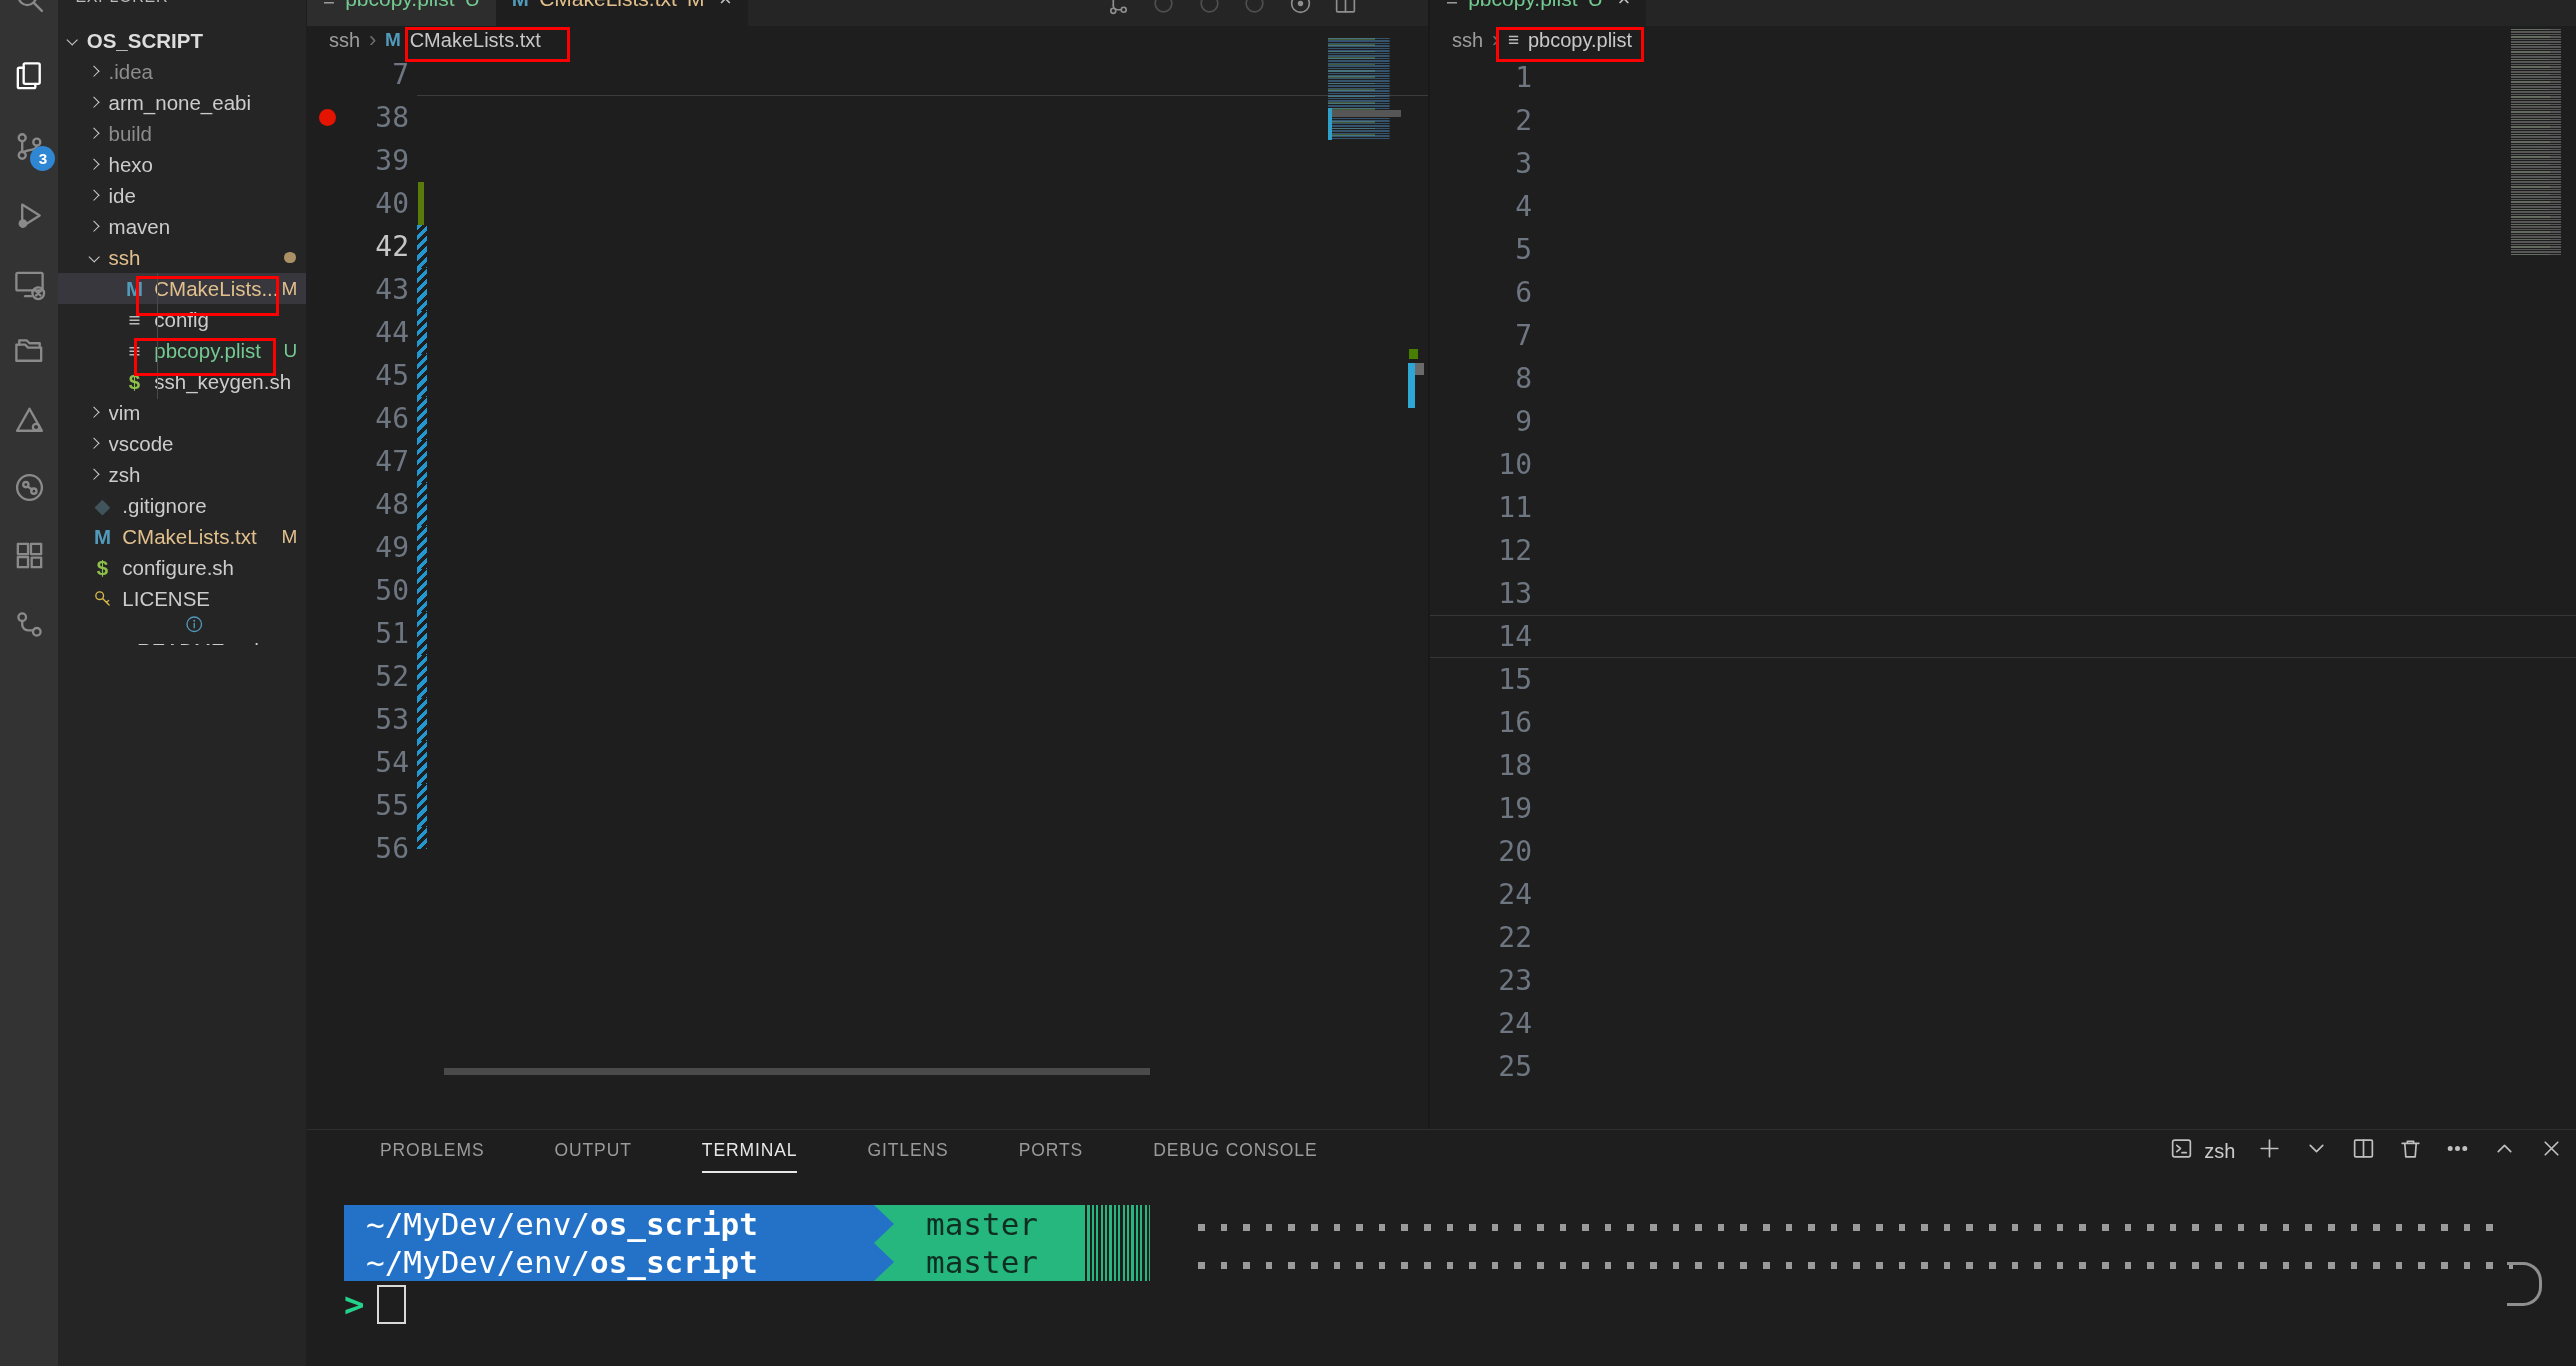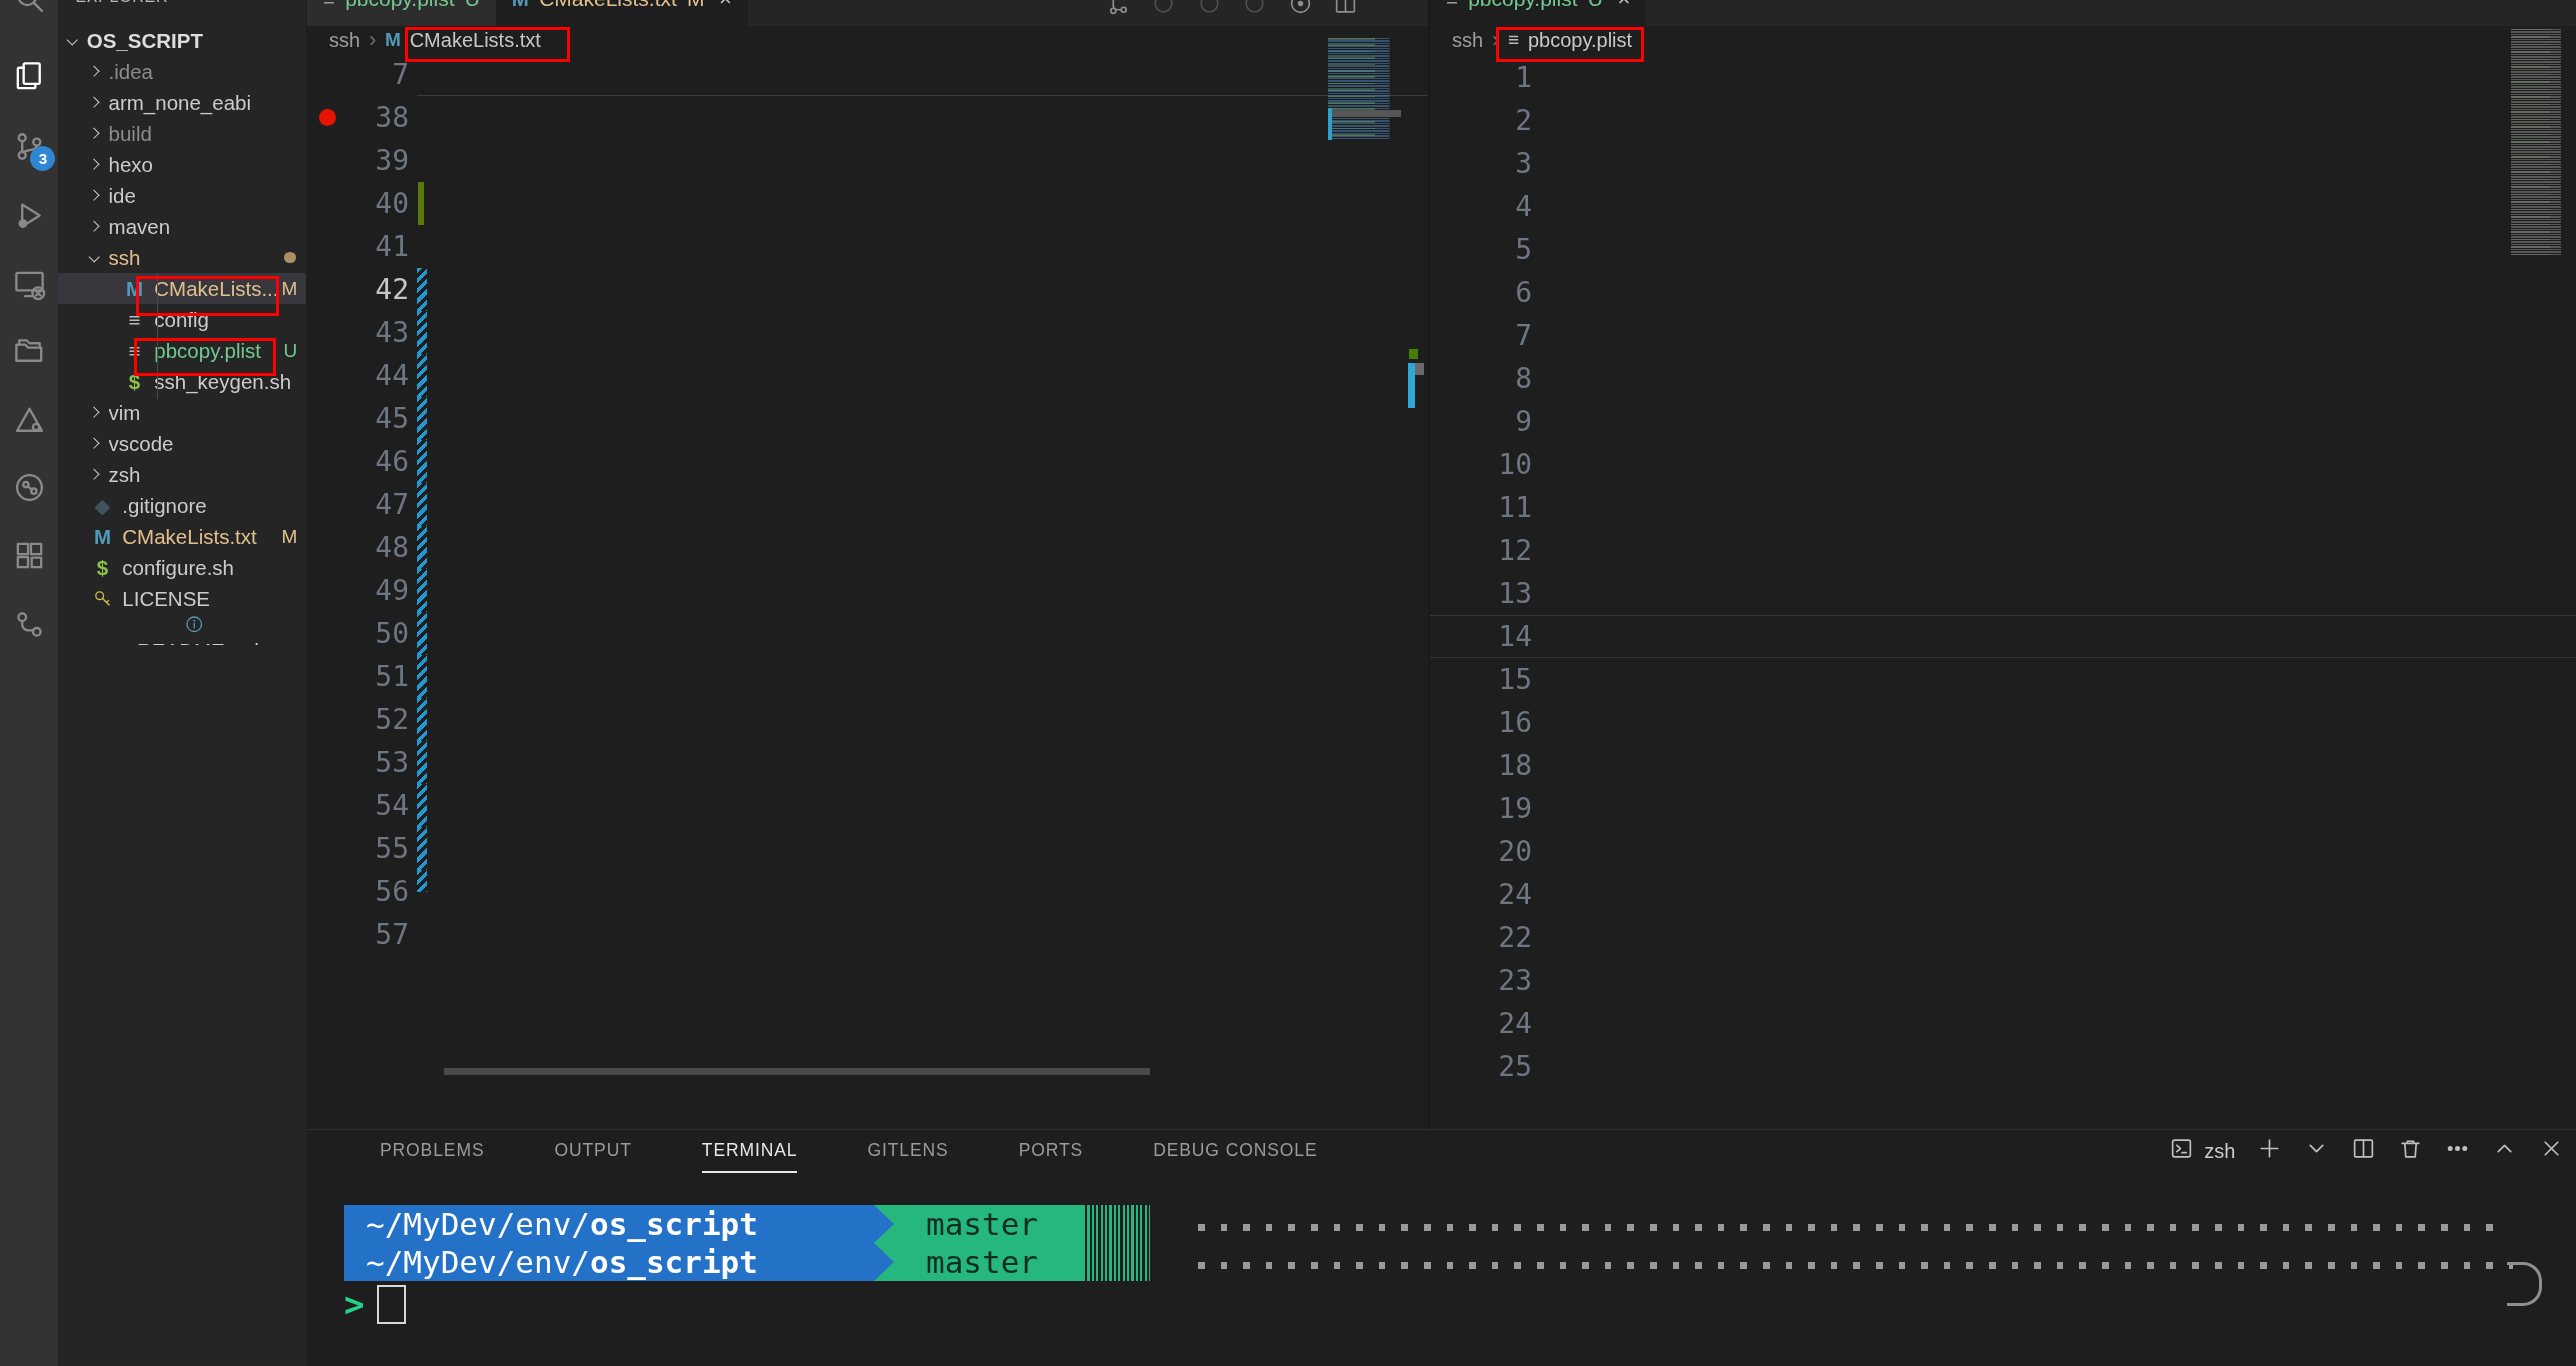--- a/index.html
+++ b/index.html
@@ -326,37 +326,35 @@
         <span>ssh</span>
         <span class="sep">›</span>
         <span class="bc-ico tico cmake" style="color: rgb(81, 154, 186);">M</span>
         <span class="file">CMakeLists.txt</span>
       </div>
     <div class="code" id="codeL" style="top:53px;height:1068px;left:0;">
         <div class="cl"><span class="num">7</span><div class="sepline"></div></div>
         <div class="cl"><div class="bp"></div><span class="num">38</span></div>
         <div class="cl"><span class="num">39</span></div>
         <div class="cl"><div class="gmod"></div><span class="num">40</span></div>
-        <div class="cl"><span class="num">41</span></div>
         <div class="cl"><div class="ghatch"></div><span class="num bright">42</span></div>
         <div class="cl"><div class="ghatch"></div><span class="num">43</span></div>
         <div class="cl"><div class="ghatch"></div><span class="num">44</span></div>
         <div class="cl"><div class="ghatch"></div><span class="num">45</span></div>
         <div class="cl"><div class="ghatch"></div><span class="num">46</span></div>
         <div class="cl"><div class="ghatch"></div><span class="num">47</span></div>
         <div class="cl"><div class="ghatch"></div><span class="num">48</span></div>
         <div class="cl"><div class="ghatch"></div><span class="num">49</span></div>
         <div class="cl"><div class="ghatch"></div><span class="num">50</span></div>
         <div class="cl"><div class="ghatch"></div><span class="num">51</span></div>
         <div class="cl"><div class="ghatch"></div><span class="num">52</span></div>
         <div class="cl"><div class="ghatch"></div><span class="num">53</span></div>
         <div class="cl"><div class="ghatch"></div><span class="num">54</span></div>
         <div class="cl"><div class="ghatch"></div><span class="num">55</span></div>
         <div class="cl"><div class="ghatch half"></div><span class="num">56</span></div>
-        <div class="cl"><span class="num">57</span></div>
       </div>
 
     <div class="minimap" style="left:1021px;top:38px;width:79px;height:102px;">
       <div class="mini-stripes bluemix"></div>
       <div class="mini-selbar" style="top:72px;"></div>
       <div class="mini-teal" style="top:70px;height:32px;"></div>
     </div>
     <div class="ruler-green" style="left:1102px;top:349px;"></div>
     <div class="ruler-grip" style="left:1108px;top:363px;"></div>
     <div class="ruler-teal" style="left:1101px;top:363px;"></div>

